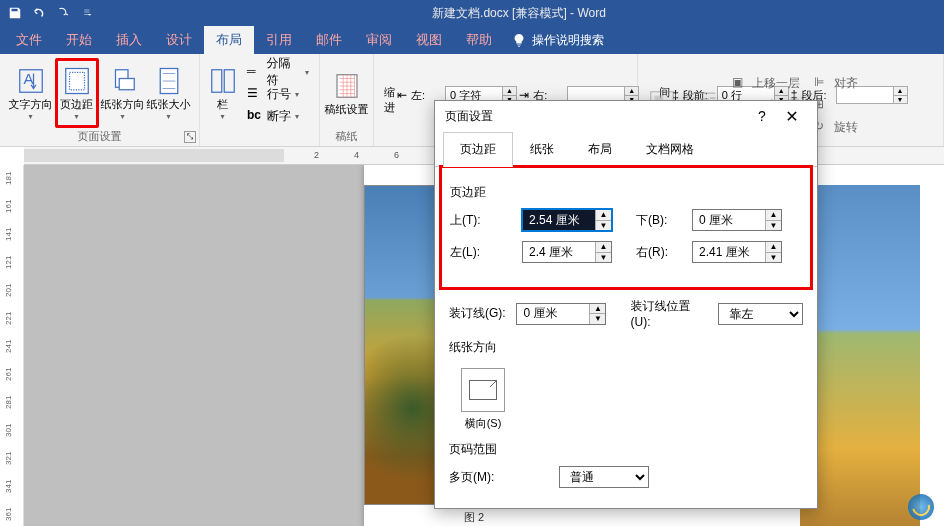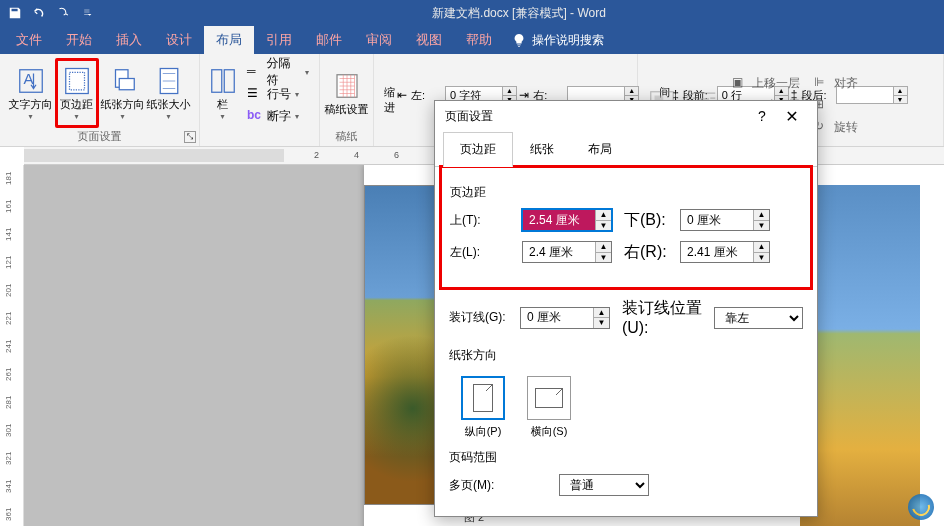--- a/index.html
+++ b/index.html
@@ -49,25 +49,25 @@
 .dlg-title .help{width:30px;text-align:center;cursor:pointer;font-size:14px}
 .dlg-title .close{width:30px;text-align:center;cursor:pointer;font-size:16px}
 .dlg-tabs{display:flex;border-bottom:1px solid #ccc;padding:0 8px}
 .dlg-tab{padding:8px 16px;cursor:pointer;font-size:12px;border:1px solid transparent;position:relative;top:1px}
 .dlg-tab.active{border:1px solid #ccc;border-bottom:1px solid #fff;background:#fff}
 .dlg-body{padding:10px 14px}
 .section-label{font-size:12px;margin:6px 0 8px 0}
 .margins-box{border:3px solid #e00;padding:10px 8px 14px 8px;margin:-12px -10px 8px -10px}
 .frow{display:flex;align-items:center;gap:8px;margin-bottom:10px}
 .frow .flbl{width:64px;font-size:12px}
-.frow .flbl2{width:48px;font-size:16px;margin-left:4px}
+.frow .flbl2{width:48px;font-size:12px;margin-left:16px}
 .dspin{display:flex;border:1px solid #767676;height:22px;background:#fff;width:90px}
 .dspin.sel{border:1px solid #0078d7;outline:1px solid #0078d7}
 .dspin input{border:none;flex:1;padding:0 6px;font-size:12px;outline:none;min-width:0}
-.dspin input.selected{background:#be185d;color:#fff}
+.dspin input.selected{background:#0f172a;color:#fff}
 .dspin .arrs{display:flex;flex-direction:column;width:16px;border-left:1px solid #ababab}
 .dspin .arrs div{flex:1;display:flex;align-items:center;justify-content:center;font-size:8px;cursor:pointer;background:#f0f0f0}
 .dspin .arrs div:first-child{border-bottom:1px solid #ababab}
 .dsel{border:1px solid #767676;height:22px;width:90px;padding:0 6px;font-size:12px;background:#fff}
 .orient-row{display:flex;gap:14px;margin:8px 0 4px 8px}
 .orient{display:flex;flex-direction:column;align-items:center;gap:4px;cursor:pointer;padding:4px}
 .orient .box{width:44px;height:44px;border:1px solid #999;display:flex;align-items:center;justify-content:center;background:#fff}
 .orient.sel .box{border:2px solid #0078d7}
 .orient .pg{background:#fff;border:1px solid #666;position:relative}
 .orient .pg::after{content:"";position:absolute;top:0;right:0;width:6px;height:6px;background:linear-gradient(135deg,transparent 48%,#666 50%,#fff 52%)}
@@ -196,21 +196,21 @@
             <span class="ico">═</span>
             <span>分隔符</span>
             <span class="chev">▾</span>
           </div>
         <div class="small-item">
             <span class="ico">☰</span>
             <span>行号</span>
             <span class="chev">▾</span>
           </div>
         <div class="small-item">
-            <span class="ico" style="color:#8b5cf6;font-weight:bold">bc</span>
+            <span class="ico" style="color:#000000;font-weight:bold">bc</span>
             <span>断字</span>
             <span class="chev">▾</span>
           </div>
       </div>
     </div>
   </div>
 
   <div class="rgroup" style="width:54px">
     <div class="big-btn">
       <div class="ico">
@@ -359,20 +359,21 @@
 <div class="dialog">
   <div class="dlg-title">
     <div class="t">页面设置</div>
     <div class="help">?</div>
     <div class="close">✕</div>
   </div>
   <div class="dlg-tabs">
     <div class="dlg-tab active">页边距</div>
     <div class="dlg-tab">纸张</div>
     <div class="dlg-tab">布局</div>
+    <div class="dlg-tab">文档网格</div>
   </div>
   <div class="dlg-body">
 
     <div class="margins-box">
       <div class="section-label">页边距</div>
       <div class="frow">
         <div class="flbl">上(T):</div>
         <div class="dspin sel">
             <input class="selected" value="2.54 厘米" style="">
             <div class="arrs">
@@ -417,26 +418,20 @@
             <div>▲</div>
             <div>▼</div>
           </div>
         </div>
       <div class="flbl2" style="width:86px">装订线位置(U):</div>
       <select class="dsel"><option>靠左</option></select>
     </div>
 
     <div class="section-label">纸张方向</div>
     <div class="orient-row">
-      <div class="orient sel">
-        <div class="box">
-            <div class="pg" style="width:20px;height:28px"></div>
-          </div>
-        <div class="lbl">纵向(P)</div>
-      </div>
       <div class="orient">
         <div class="box">
             <div class="pg" style="width:28px;height:20px"></div>
           </div>
         <div class="lbl">横向(S)</div>
       </div>
     </div>
 
     <div class="section-label">页码范围</div>
     <div class="frow">

